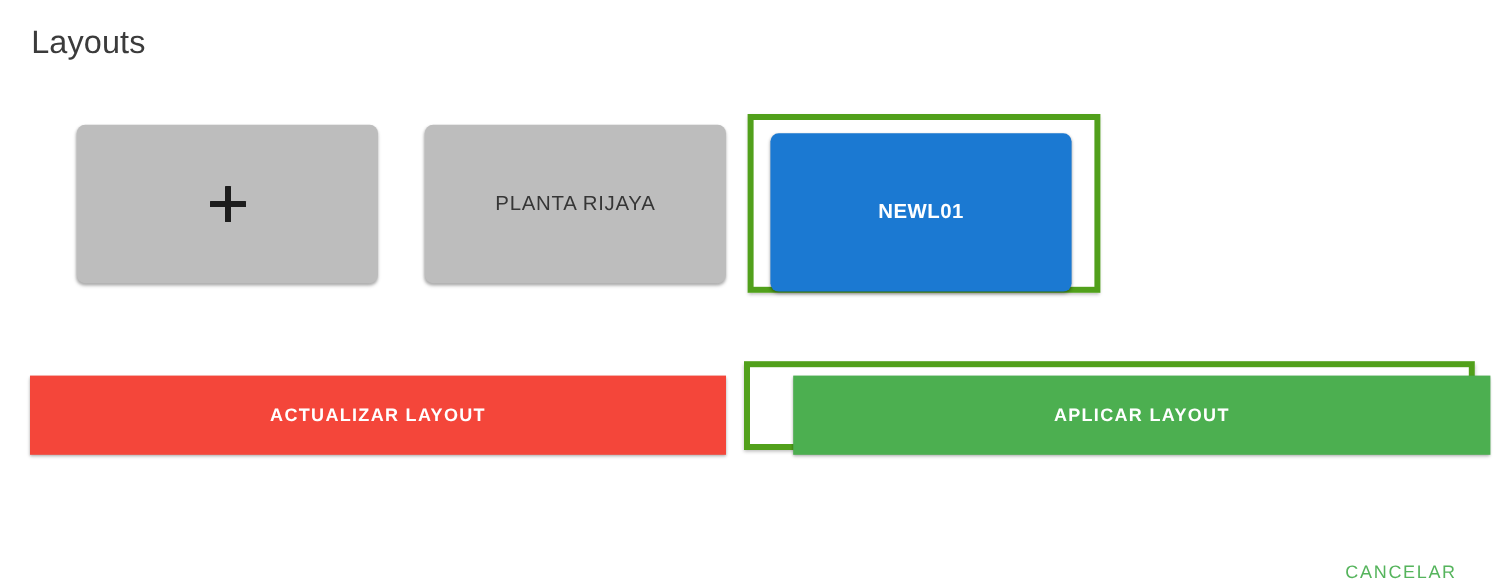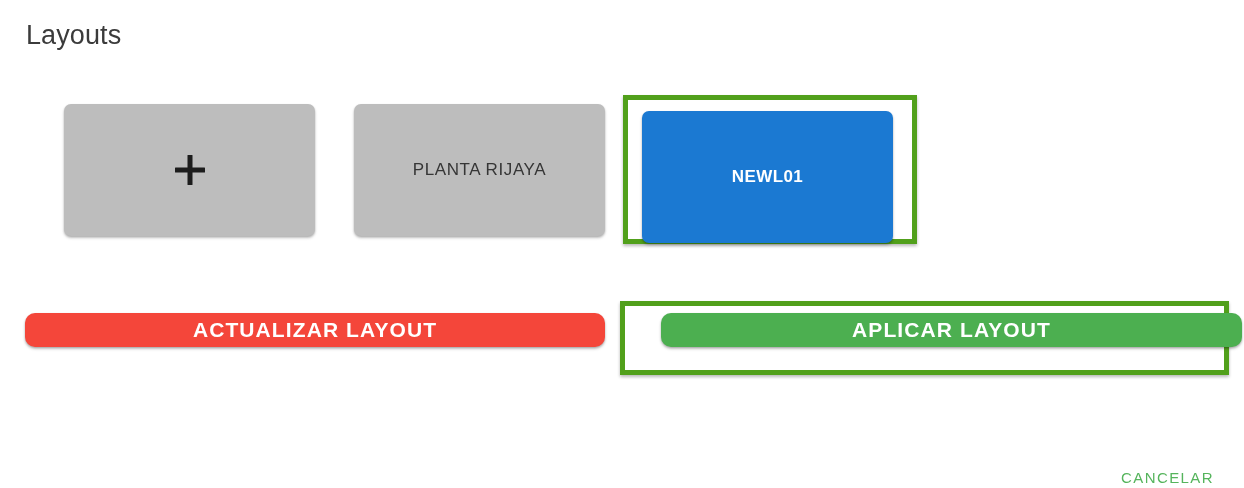--- a/index.html
+++ b/index.html
@@ -112,26 +112,26 @@
     height: 149px;
   }
   .card-3 {
     left: 642px;
     top: 111px;
   }
 
   
   .btn {
     position: absolute;
-    height: 34px;
+    height: 66px;
     border: none;
-    border-radius: 10px;
+    border-radius: 0;
     color: #ffffff;
     font-family: "Liberation Sans", sans-serif;
-    font-size: 21px;
+    font-size: 15px;
     font-weight: bold;
     letter-spacing: 1.1px;
     cursor: pointer;
     box-shadow: 0 2px 3px rgba(0,0,0,0.22), 0 1px 2px rgba(0,0,0,0.16);
     display: flex;
     align-items: center;
     justify-content: center;
     padding: 0;
   }
   .btn-update {

